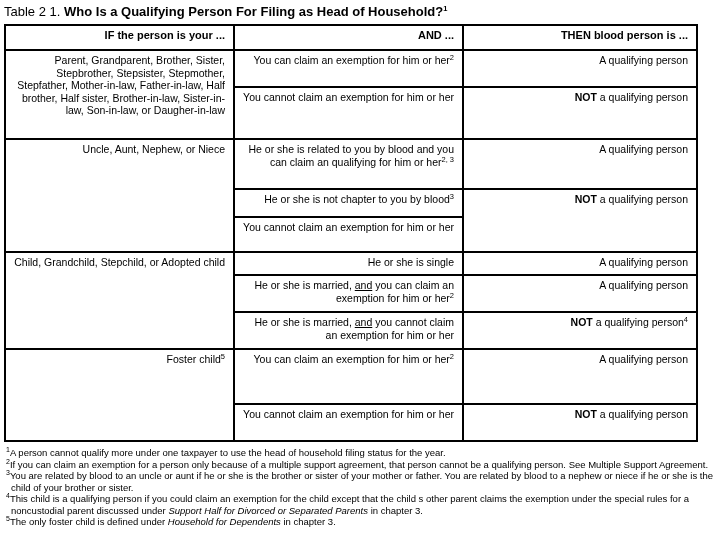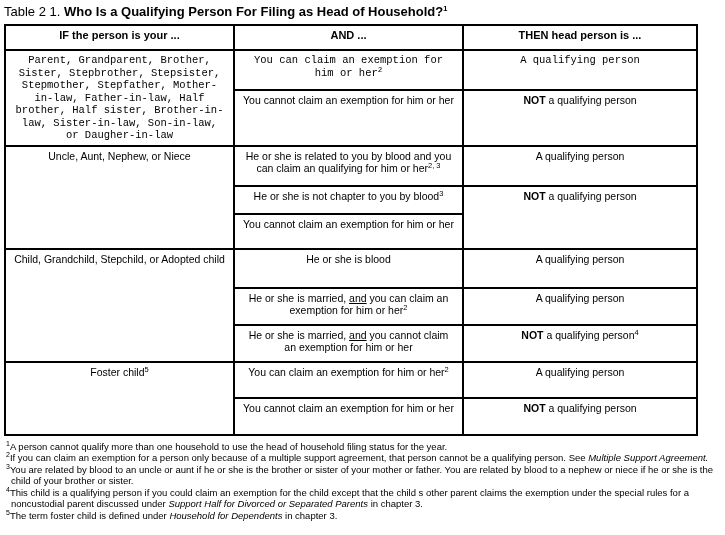--- a/index.html
+++ b/index.html
@@ -24,46 +24,46 @@
   table.qp {
     border-collapse: collapse;
     table-layout: fixed;
     width: 692px;
     margin-left: 4px;
     border: 2px solid #000;
   }
   table.qp th, table.qp td {
     border: 2px solid #000;
     vertical-align: top;
-    text-align: center;
+    text-align: right;
     padding: 3px 8px 3px 8px;
     font-size: 10.5px;
     line-height: 12.5px;
     overflow: hidden;
   }
   table.qp th {
     font-weight: bold;
     font-size: 11px;
   }
   td.then-mid { vertical-align: middle; }
   sup {
     font-size: 7.5px;
     line-height: 0;
     vertical-align: super;
   }
   tr.hdr   { height: 25px; }
-  tr.r1a { height: 37px; font-family: Liberation Mono, monospace; }
+  tr.r1a { height: 37px; }
   tr.r1b { height: 52px; }
-  tr.r2a { height: 40px; }
+  tr.r2a { height: 50px; }
   tr.r2b { height: 28px; }
   tr.r2c { height: 35px; }
-  tr.r3a { height: 39px; }
+  tr.r3a { height: 23px; }
   tr.r3b { height: 37px; }
   tr.r3c { height: 37px; }
-  tr.r4a { height: 36px; }
+  tr.r4a { height: 55px; }
   tr.r4b { height: 37px; }
   .footnotes {
     margin: 5px 0 0 2px;
     width: 719px;
     font-size: 9.5px;
     line-height: 11.5px;
   }
   .footnote {
     padding-left: 9px;
     text-indent: -5px;
@@ -78,21 +78,21 @@
 <table class="qp">
   <colgroup>
     <col style="width:229px">
     <col style="width:229px">
     <col style="width:234px">
   </colgroup>
   <thead>
     <tr class="hdr">
       <th>IF the person is your ...</th>
       <th>AND ...</th>
-      <th>THEN head person is ...</th>
+      <th>THEN blood person is ...</th>
     </tr>
   </thead>
   <tbody>
 
     <tr class="r1a">
       <td rowspan="2"><span>Parent, Grandparent, Brother, Sister, Stepbrother, Stepsister, Stepmother, Stepfather, Mother-in-law, Father-in-law, Half brother, Half sister, Brother-in-law, Sister-in-law, Son-in-law, or Daugher-in-law</span></td>
       <td><span>You can claim an exemption for him or her</span><sup>2</sup></td>
       <td><span>A qualifying person</span></td>
     </tr>
     <tr class="r1b">
@@ -108,21 +108,21 @@
     <tr class="r2b">
       <td><span>He or she is not chapter to you by blood</span><sup>3</sup></td>
       <td rowspan="2" class="then-mid"><span class="seg-b" style="font-weight: bold;">NOT</span><span> a qualifying person</span></td>
     </tr>
     <tr class="r2c">
       <td><span>You cannot claim an exemption for him or her</span></td>
     </tr>
 
     <tr class="r3a">
       <td rowspan="3"><span>Child, Grandchild, Stepchild, or Adopted child</span></td>
-      <td><span>He or she is blood</span></td>
+      <td><span>He or she is single</span></td>
       <td><span>A qualifying person</span></td>
     </tr>
     <tr class="r3b">
       <td><span>He or she is married, </span><span style="text-decoration: underline;">and</span><span> you can claim an exemption for him or her</span><sup>2</sup></td>
       <td><span>A qualifying person</span></td>
     </tr>
     <tr class="r3c">
       <td><span>He or she is married, </span><span style="text-decoration: underline;">and</span><span> you cannot claim an exemption for him or her</span></td>
       <td><span class="seg-b" style="font-weight: bold;">NOT</span><span> a qualifying person</span><sup>4</sup></td>
     </tr>
@@ -133,18 +133,18 @@
       <td><span>A qualifying person</span></td>
     </tr>
     <tr class="r4b">
       <td><span>You cannot claim an exemption for him or her</span></td>
       <td><span class="seg-b" style="font-weight: bold;">NOT</span><span> a qualifying person</span></td>
     </tr>
   </tbody>
 </table>
 
 <div class="footnotes">
-  <div class="footnote"><sup>1</sup><span><span>A person cannot qualify more than one household to use the head of household filing status for the year.</span></span></div>
-  <div class="footnote"><sup>2</sup><span><span>If you can claim an exemption for a person only because of a multiple support agreement, that person cannot be a qualifying person. See </span><span style="font-style: italic;">Multiple Support Agreement.</span></span></div>
+  <div class="footnote"><sup>1</sup><span><span>A person cannot qualify more under one taxpayer to use the head of household filing status for the year.</span></span></div>
+  <div class="footnote"><sup>2</sup><span><span>If you can claim an exemption for a person only because of a multiple support agreement, that person cannot be a qualifying person. See </span><span style="">Multiple Support Agreement.</span></span></div>
   <div class="footnote"><sup>3</sup><span><span>You are related by blood to an uncle or aunt if he or she is the brother or sister of your mother or father. You are related by blood to a nephew or niece if he or she is the child of your brother or sister.</span></span></div>
   <div class="footnote"><sup>4</sup><span><span>This child is a qualifying person if you could claim an exemption for the child except that the child s other parent claims the exemption under the special rules for a noncustodial parent discussed under </span><span style="font-style: italic;">Support Half for Divorced or Separated Parents</span><span> in chapter 3.</span></span></div>
-  <div class="footnote"><sup>5</sup><span><span>The term foster child is defined under </span><span style="font-style: italic;">Household for Dependents</span><span> in chapter 3.</span></span></div>
+  <div class="footnote"><sup>5</sup><span><span>The only foster child is defined under </span><span style="font-style: italic;">Household for Dependents</span><span> in chapter 3.</span></span></div>
 </div>
 
 </body></html>

